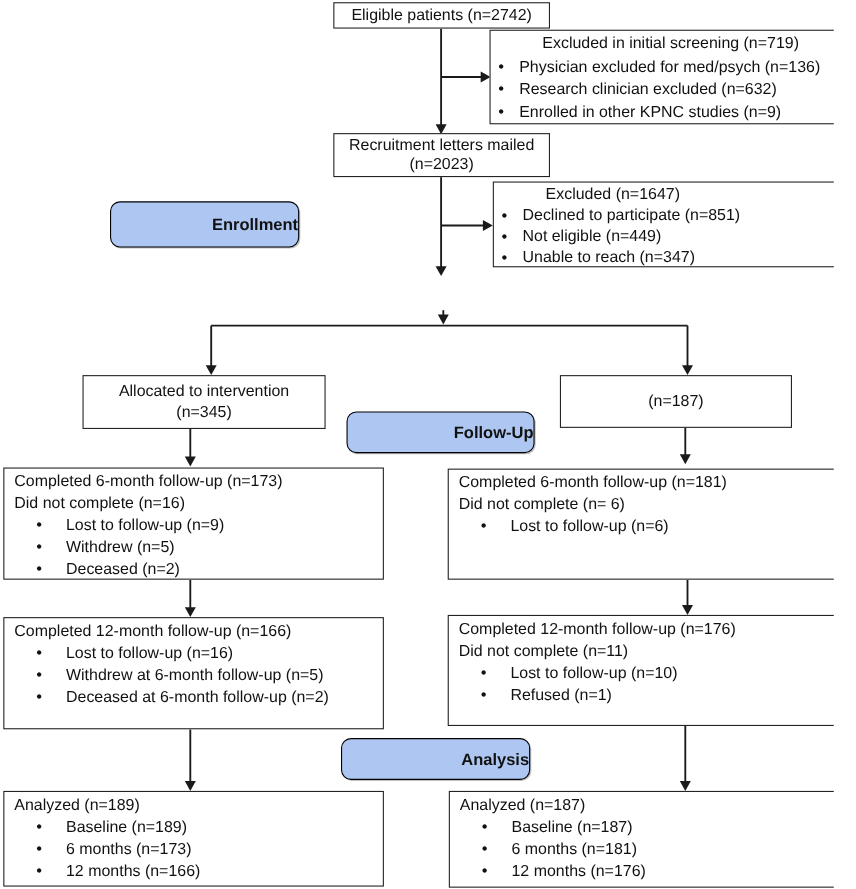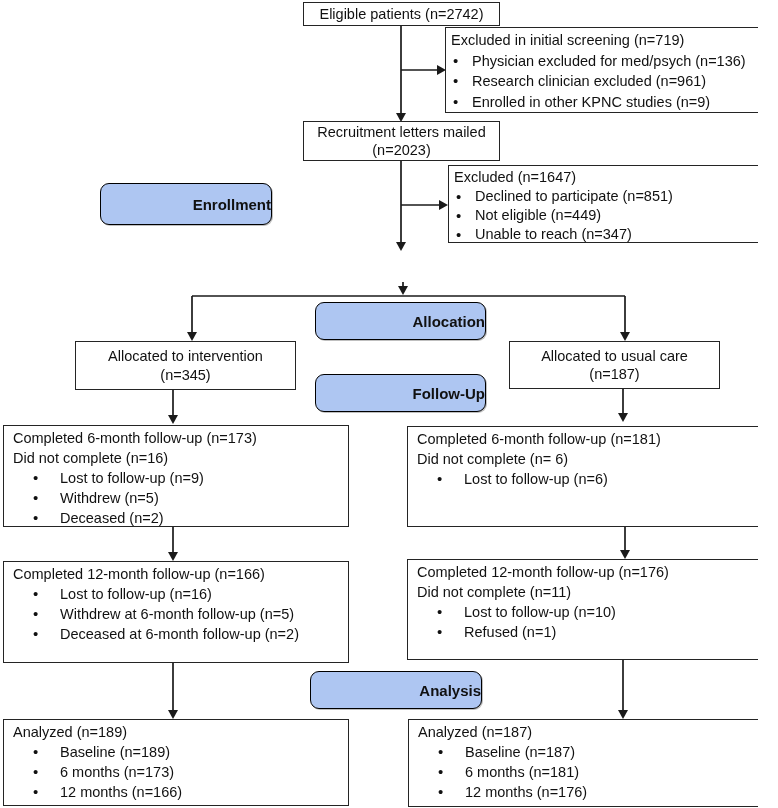--- a/index.html
+++ b/index.html
@@ -13,21 +13,21 @@
   .node{
     position:absolute;box-sizing:border-box;background:#ffffff;
     border:1.5px solid #242424;font-size:14.5px;line-height:1.25;z-index:1;
   }
   .center{
     display:flex;flex-direction:column;justify-content:center;align-items:center;
     text-align:center;
   }
   .listbox{padding:2px 4px 0 0;}
   .listbox .title{padding-left:9px;line-height:20px;}
-  .listbox.compact .title{padding-left:5px;line-height:20.5px;}
+  .listbox.compact .title{padding-left:5px;line-height:20.5px;margin-left:42px;}
   ul{list-style:none;margin:0;padding:0;}
   li{position:relative;line-height:20px;}
   .wide li{padding-left:56px;}
   .wide li::before{content:"\2022";position:absolute;left:29px;font-size:15px;}
   .compact li{padding-left:26px;line-height:20.5px;}
   .compact li::before{content:"\2022";position:absolute;left:7px;font-size:15px;}
   .stage{
     position:absolute;box-sizing:border-box;background:#aec6f2;border:1.8px solid #000000;
     border-radius:9px;display:flex;align-items:center;justify-content:flex-end;
     font-weight:bold;font-size:15px;z-index:1;box-shadow:1px 1px 0 rgba(0,0,0,0.25);
@@ -97,21 +97,21 @@
   </svg>
 
   <div class="node center" style="left:303px;top:2px;width:197px;height:24px;">
     <span>Eligible patients (n=2742)</span>
   </div>
 
   <div class="node listbox compact" style="left:445px;top:27px;width:330px;height:86px;">
     <div class="title">Excluded in initial screening (n=719)</div>
     <ul>
       <li>Physician excluded for med/psych (n=136)</li>
-      <li>Research clinician excluded (n=961)</li>
+      <li>Research clinician excluded (n=632)</li>
       <li>Enrolled in other KPNC studies (n=9)</li>
     </ul>
   </div>
 
   <div class="node center" style="left:303px;top:121px;width:197px;height:40px;">
     <span>Recruitment letters mailed</span>
     <span>(n=2023)</span>
   </div>
 
   <div class="stage" style="left:100px;top:183px;width:172px;height:42px;">
@@ -121,31 +121,27 @@
   <div class="node listbox compact" style="left:448px;top:165px;width:325px;height:78px;">
     <div class="title" style="line-height:19px;">Excluded (n=1647)</div>
     <ul>
       <li style="line-height:19px;">Declined to participate (n=851)</li>
       <li style="line-height:19px;">Not eligible (n=449)</li>
       <li style="line-height:19px;">Unable to reach (n=347)</li>
     </ul>
   </div>
 
 
-  <div class="stage" style="left:315px;top:302px;width:171px;height:38px;">
-    <span>Allocation</span>
-  </div>
 
   <div class="node center" style="left:75px;top:341px;width:221px;height:49px;">
     <span>Allocated to intervention</span>
     <span>(n=345)</span>
   </div>
 
   <div class="node center" style="left:509px;top:341px;width:211px;height:48px;">
-    <span>Allocated to usual care</span>
     <span>(n=187)</span>
   </div>
 
   <div class="stage" style="left:315px;top:374px;width:171px;height:38px;">
     <span>Follow-Up</span>
   </div>
 
   <div class="node listbox wide" style="left:3px;top:425px;width:346px;height:102px;">
     <div class="title">Completed 6-month follow-up (n=173)</div>
     <div class="title">Did not complete (n=16)</div>

